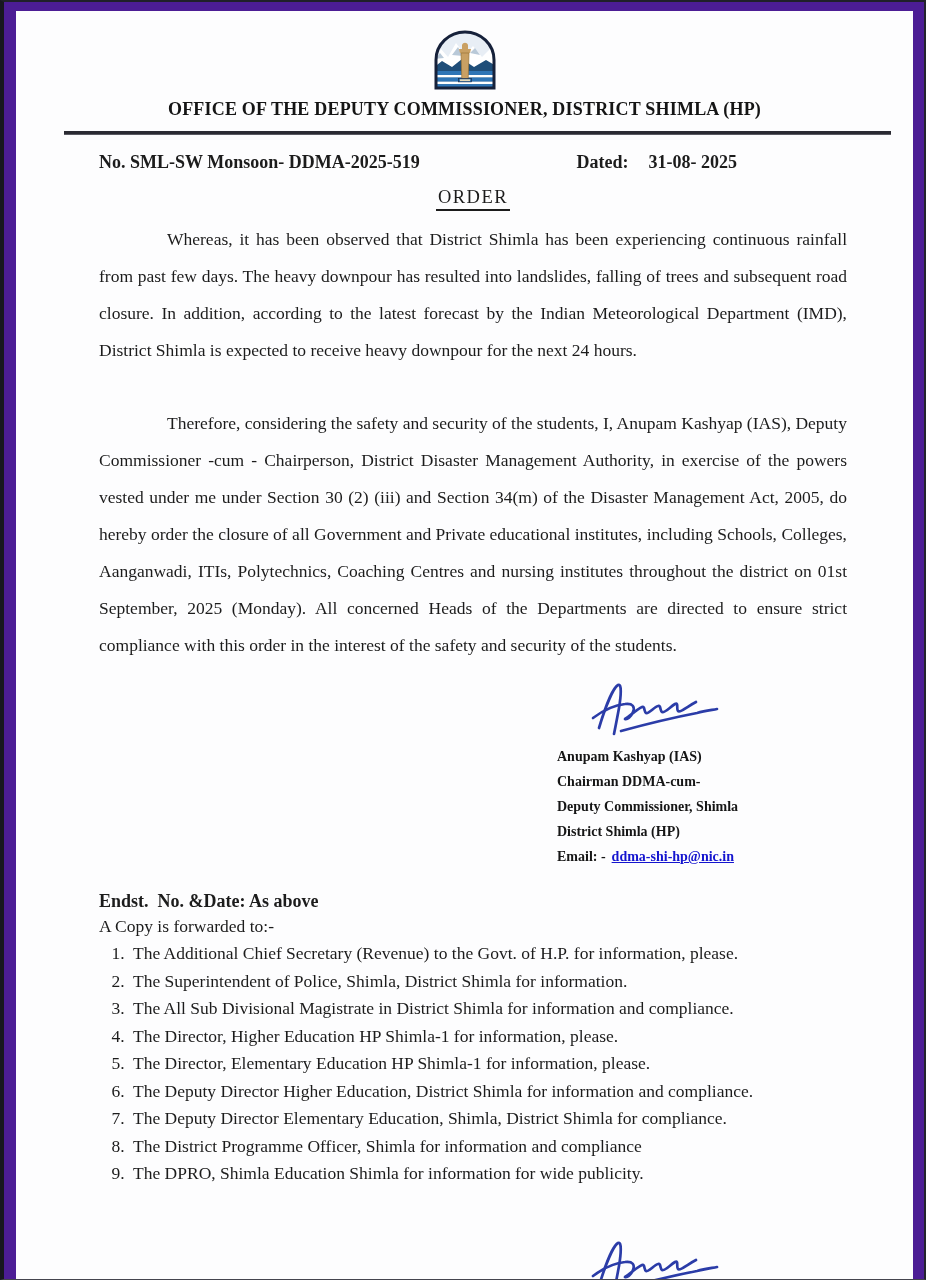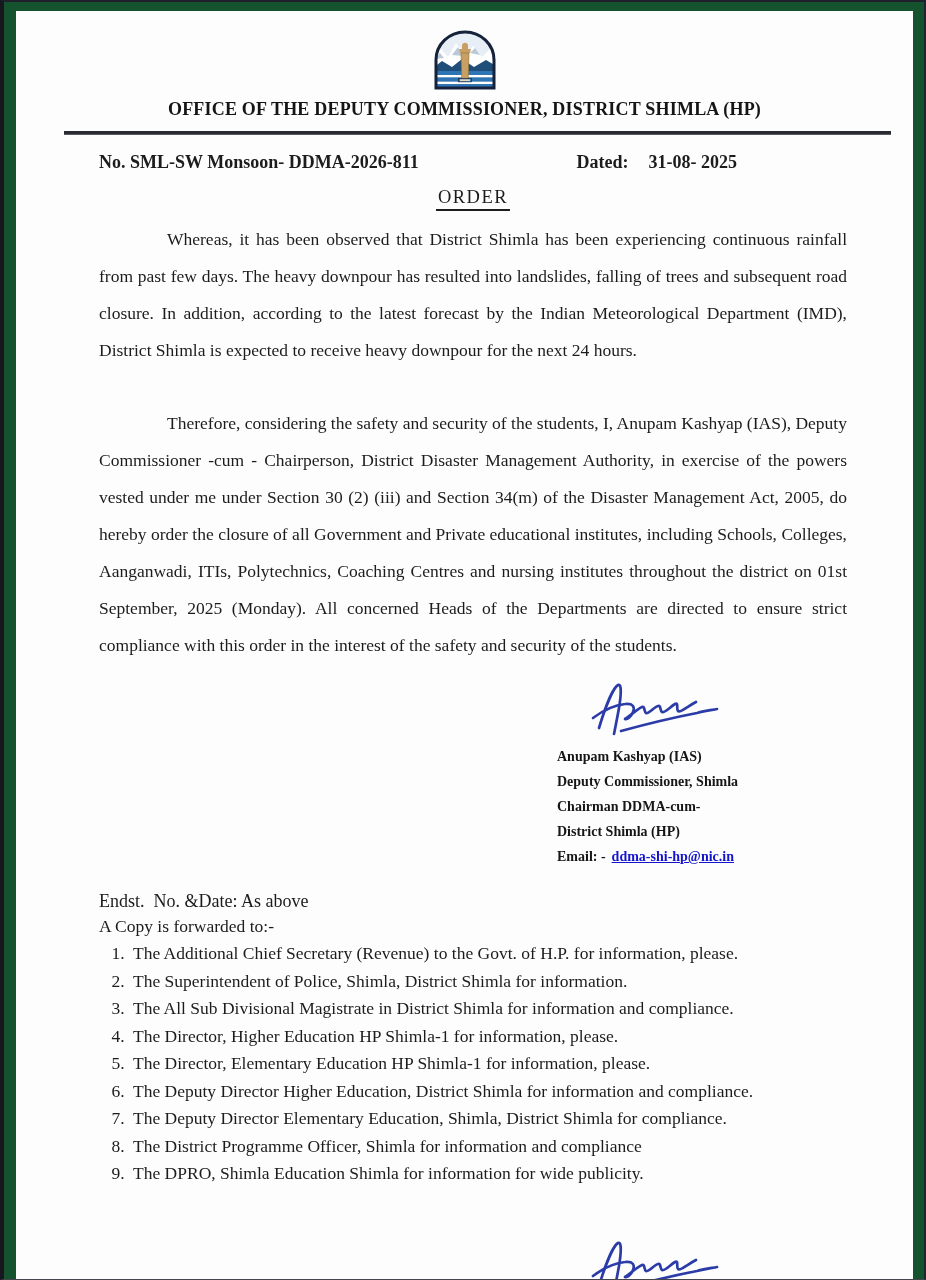--- a/index.html
+++ b/index.html
@@ -1,21 +1,21 @@
 <!DOCTYPE html>
 <html><head>
 <meta charset="utf-8">
 <style>
   * { margin: 0; padding: 0; box-sizing: border-box; }
   html, body { background: #cfcfd6; }
   body { font-family: "Liberation Serif", "DejaVu Serif", serif; }
 
   .photo {
     width: 926px; height: 1280px;
-    background: #14532d;
+    background: #4c1d95;
     border-left: 4px solid #17171f;
     border-top: 2px solid #20202a;
     border-right: 2px solid #23232d;
     border-bottom: 1px solid #44444e;
     padding: 9px 11px 0 12px;
     position: relative;
     overflow: hidden;
   }
   .page {
     background: #fdfdfe;
@@ -93,21 +93,21 @@
   .email-line a {
     color: #1414cf;
     font-weight: bold;
     text-decoration: underline;
   }
   .email-line .lbl { margin-right: 6px; }
 
   
   .endst { margin-top: 20px; }
   .endst-heading {
-    font-weight: normal;
+    font-weight: bold;
     font-size: 18px;
     line-height: 25px;
     white-space: pre-wrap;
   }
   .endst-sub { font-size: 17.5px; line-height: 25px; }
   ol.recipients {
     margin-top: 1px;
     padding-left: 30px;
     font-size: 17.5px;
   }
@@ -156,21 +156,21 @@
       </div>
       <div class="titles">
         <div class="title-line">OFFICE OF THE DEPUTY COMMISSIONER, DISTRICT SHIMLA (HP)</div>
       </div>
     </div>
     <div class="rule-double"></div>
 
     <div class="content">
 
       <div class="ref-line">
-        <span>No. SML-SW Monsoon- DDMA-2026-811</span>
+        <span>No. SML-SW Monsoon- DDMA-2025-519</span>
         <span class="ref-date">
           <span class="lbl">Dated:</span><span>31-08- 2025</span>
         </span>
       </div>
 
       <div class="order-heading-wrap">
         <span class="order-heading">ORDER</span>
       </div>
 
       <div class="body-text">
@@ -183,22 +183,22 @@
           <svg width="150" height="64" viewBox="0 0 150 64" aria-hidden="true">
             <g stroke="#2b3ca8" fill="none" stroke-width="2.7" stroke-linecap="round" stroke-linejoin="round">
               <path d="M14,52 C20,32 28,12 33,9 C37,7 36,20 34,32 C32,43 30,53 29,58"></path>
               <path d="M8,42 C20,33 30,29 40,28 C48,27 50,31 48,36 C46,41 42,44 40,43 C45,40 52,33 57,31 C60,30 59,36 61,37 C64,38 69,31 73,30 C76,29 75,35 77,36 C80,37 85,31 90,28 C94,26 91,33 93,35 C95,37 103,30 111,26"></path>
               <path d="M36,55 C58,49 86,42 112,37 C120,35 127,34 132,33"></path>
             </g>
           </svg>
         </div>
         <div class="sig-block">
           <div>Anupam Kashyap (IAS)</div>
+          <div>Chairman DDMA-cum-</div>
           <div>Deputy Commissioner, Shimla</div>
-          <div>Chairman DDMA-cum-</div>
           <div>District Shimla (HP)</div>
           <div class="email-line">
             <span class="lbl">Email: -</span><a href="#">ddma-shi-hp@nic.in</a>
           </div>
         </div>
       </div>
 
       <div class="endst">
         <div class="endst-heading">Endst.  No. &amp;Date: As above</div>
         <div class="endst-sub">A Copy is forwarded to:-</div>

